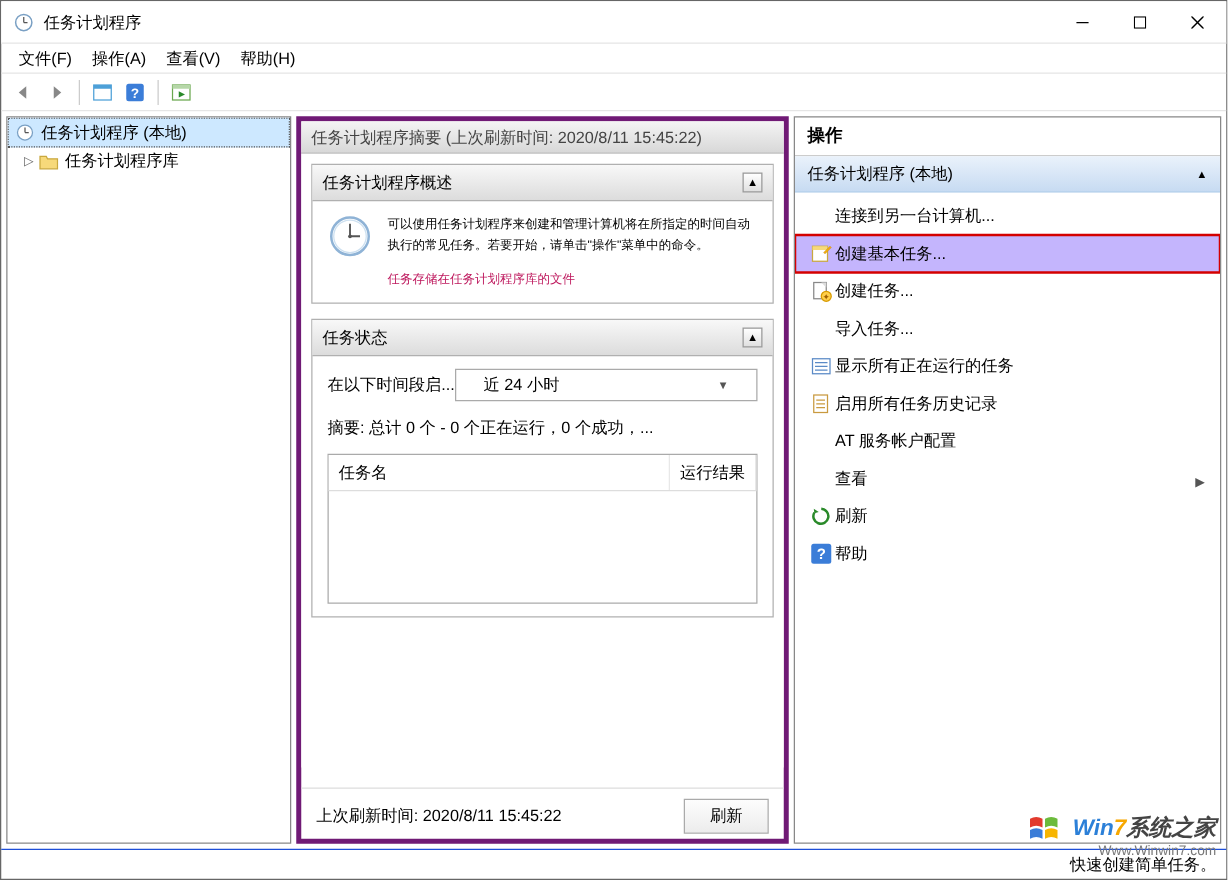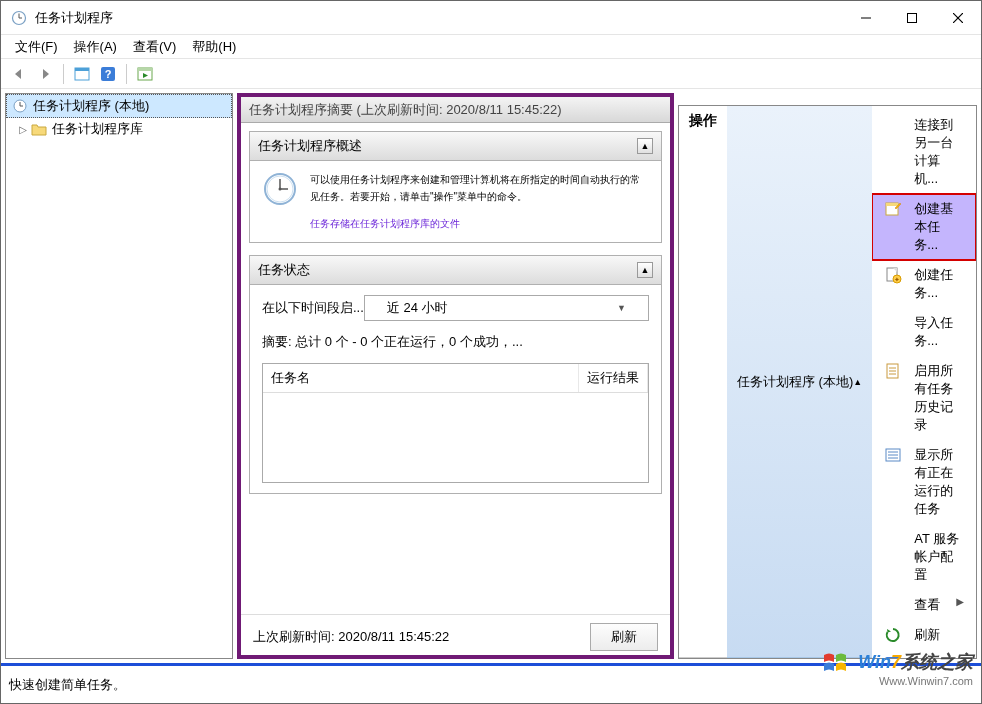--- a/index.html
+++ b/index.html
@@ -35,30 +35,30 @@
 .status-label { font-size: 13px; white-space: nowrap; overflow: hidden; text-overflow: ellipsis; max-width: 130px; }
 .dropdown { flex: 1; border: 1px solid #aaa; background: #fff; padding: 3px 22px; display: flex; align-items: center; justify-content: space-between; font-size: 13px; }
 .dropdown .arrow { font-size: 9px; color: #555; }
 .summary-text { font-size: 13px; margin-bottom: 12px; white-space: nowrap; overflow: hidden; text-overflow: ellipsis; }
 .task-table { border: 1px solid #aaa; height: 120px; }
 .task-table .th-row { display: flex; background: #fff; border-bottom: 1px solid #ddd; }
 .task-table .th { padding: 5px 8px; border-right: 1px solid #e8e8e8; font-size: 13px; font-weight: normal; }
 .task-table .th:first-child { flex: 1; }
 .refresh-row { display: flex; align-items: center; justify-content: space-between; padding: 8px 12px 4px 12px; border-top: 1px solid #ddd; margin-top: 16px; }
 .refresh-btn { border: 1px solid #aaa; background: linear-gradient(to bottom,#fdfdfd,#ececec); padding: 4px 20px; font-size: 13px; }
-.actions-pane { width: 299px; border: 1px solid #888; margin: 16px 4px 4px 2px; background: #fff; display: flex; overflow: hidden; }
+.actions-pane { width: 342px; border: 1px solid #888; margin: 4px 4px 4px 2px; background: #fff; display: flex; flex-direction: column; overflow: hidden; }
 .actions-title { padding: 6px 10px; font-size: 14px; font-weight: bold; border-bottom: 1px solid #ccc; }
 .actions-section-header { background: linear-gradient(to bottom, #eaf2fb, #c7dbf2); border-bottom: 1px solid #a7c7e7; padding: 5px 10px; display: flex; align-items: center; justify-content: space-between; font-size: 13px; }
 .actions-section-header .up { font-size: 9px; }
 .actions-list { flex: 1; overflow: auto; padding: 4px 0; }
-.action-item { display: flex; align-items: flex-start; padding: 6px 12px; font-size: 13px; gap: 12px; }
+.action-item { display: flex; align-items: flex-end; padding: 6px 12px; font-size: 13px; gap: 2px; }
 .action-item .aicon { width: 18px; height: 18px; display: flex; align-items: center; justify-content: center; flex-shrink: 0; }
 .action-item.highlighted { outline: 2px solid #d40000; outline-offset: -1px; background: #c4b5fd; }
 .action-item .expand-arrow { margin-left: auto; font-size: 10px; color: #555; }
-.statusbar { height: 40px; border-top: 3px solid #1d4ed8; display: flex; align-items: center; padding: 0 8px; font-size: 13px; }
+.statusbar { height: 24px; border-top: 1px solid #1d4ed8; display: flex; align-items: center; padding: 0 8px; font-size: 13px; justify-content: flex-end; }
 .watermark { position: absolute; right: 8px; bottom: 16px; text-align: right; pointer-events: none; }
 .watermark .brand { font-size: 18px; font-weight: bold; font-style: italic; }
 .watermark .brand .w { color: #2c80d8; }
 .watermark .brand .n { color: #f7a800; }
 .watermark .brand .rest { color: #444; }
 .watermark .url { font-size: 11px; color: #777; }
 .asvg { display: block; }
 </style>
 </head>
 <body>
@@ -173,21 +173,21 @@
               <svg width="36" height="36">
                   <circle cx="18" cy="18" r="15" fill="#fff" stroke="#8fb3d6" stroke-width="2"></circle>
                   <circle cx="18" cy="18" r="13" fill="none" stroke="#cde0f0"></circle>
                   <line x1="18" y1="18" x2="18" y2="8" stroke="#555" stroke-width="1.5"></line>
                   <line x1="18" y1="18" x2="26" y2="18" stroke="#555" stroke-width="1.5"></line>
                   <circle cx="18" cy="18" r="1.5" fill="#555"></circle>
                 </svg>
             </span>
             <div style="flex:1">
               <div class="overview-text">可以使用任务计划程序来创建和管理计算机将在所指定的时间自动执行的常见任务。若要开始，请单击"操作"菜单中的命令。</div>
-              <div class="overview-text" style="margin-top:10px;color:#6d28d9">任务存储在任务计划程序库的文件</div>
+              <div class="overview-text" style="margin-top:10px;color:#be185d">任务存储在任务计划程序库的文件</div>
             </div>
           </div>
         </div>
 
         <div class="group-box">
           <div class="group-header">
             <span>任务状态</span>
             <span class="collapse">▲</span>
           </div>
           <div class="group-body">
@@ -250,38 +250,38 @@
           </div>
           <div class="action-item">
             <span class="aicon">
               <span style="width:18px;height:18px;display:inline-block"></span>
             </span>
             <span>导入任务...</span>
           </div>
           <div class="action-item">
             <span class="aicon">
               <svg width="18" height="18">
+                <rect x="2" y="3" width="14" height="12" fill="#fff" stroke="#5a8ac6"></rect>
+                <line x1="4" y1="6" x2="14" y2="6" stroke="#5a8ac6"></line>
+                <line x1="4" y1="9" x2="14" y2="9" stroke="#5a8ac6"></line>
+                <line x1="4" y1="12" x2="14" y2="12" stroke="#5a8ac6"></line>
+              </svg>
+            </span>
+            <span>显示所有正在运行的任务</span>
+          </div>
+          <div class="action-item">
+            <span class="aicon">
+              <svg width="18" height="18">
                 <rect x="3" y="2" width="11" height="14" fill="#fff" stroke="#c99a3f"></rect>
                 <line x1="5" y1="6" x2="12" y2="6" stroke="#c99a3f"></line>
                 <line x1="5" y1="9" x2="12" y2="9" stroke="#c99a3f"></line>
                 <line x1="5" y1="12" x2="12" y2="12" stroke="#c99a3f"></line>
               </svg>
             </span>
             <span>启用所有任务历史记录</span>
-          </div>
-          <div class="action-item">
-            <span class="aicon">
-              <svg width="18" height="18">
-                <rect x="2" y="3" width="14" height="12" fill="#fff" stroke="#5a8ac6"></rect>
-                <line x1="4" y1="6" x2="14" y2="6" stroke="#5a8ac6"></line>
-                <line x1="4" y1="9" x2="14" y2="9" stroke="#5a8ac6"></line>
-                <line x1="4" y1="12" x2="14" y2="12" stroke="#5a8ac6"></line>
-              </svg>
-            </span>
-            <span>显示所有正在运行的任务</span>
           </div>
           <div class="action-item">
             <span class="aicon">
               <span style="width:18px;height:18px;display:inline-block"></span>
             </span>
             <span>AT 服务帐户配置</span>
           </div>
           <div class="action-item">
             <span class="aicon">
               <span style="width:18px;height:18px;display:inline-block"></span>

